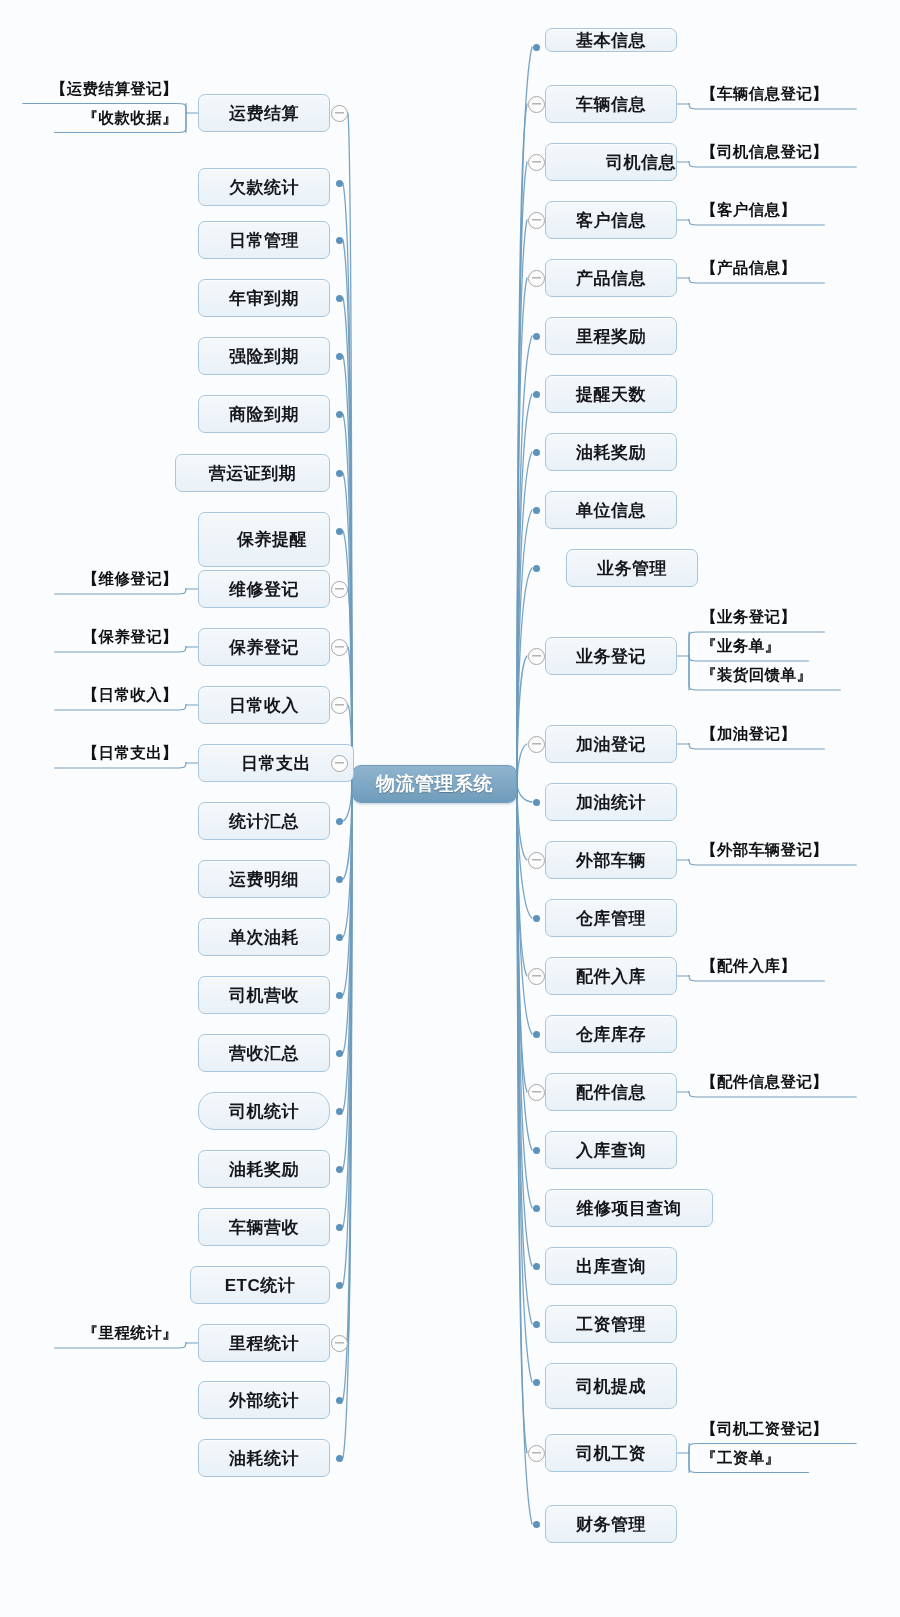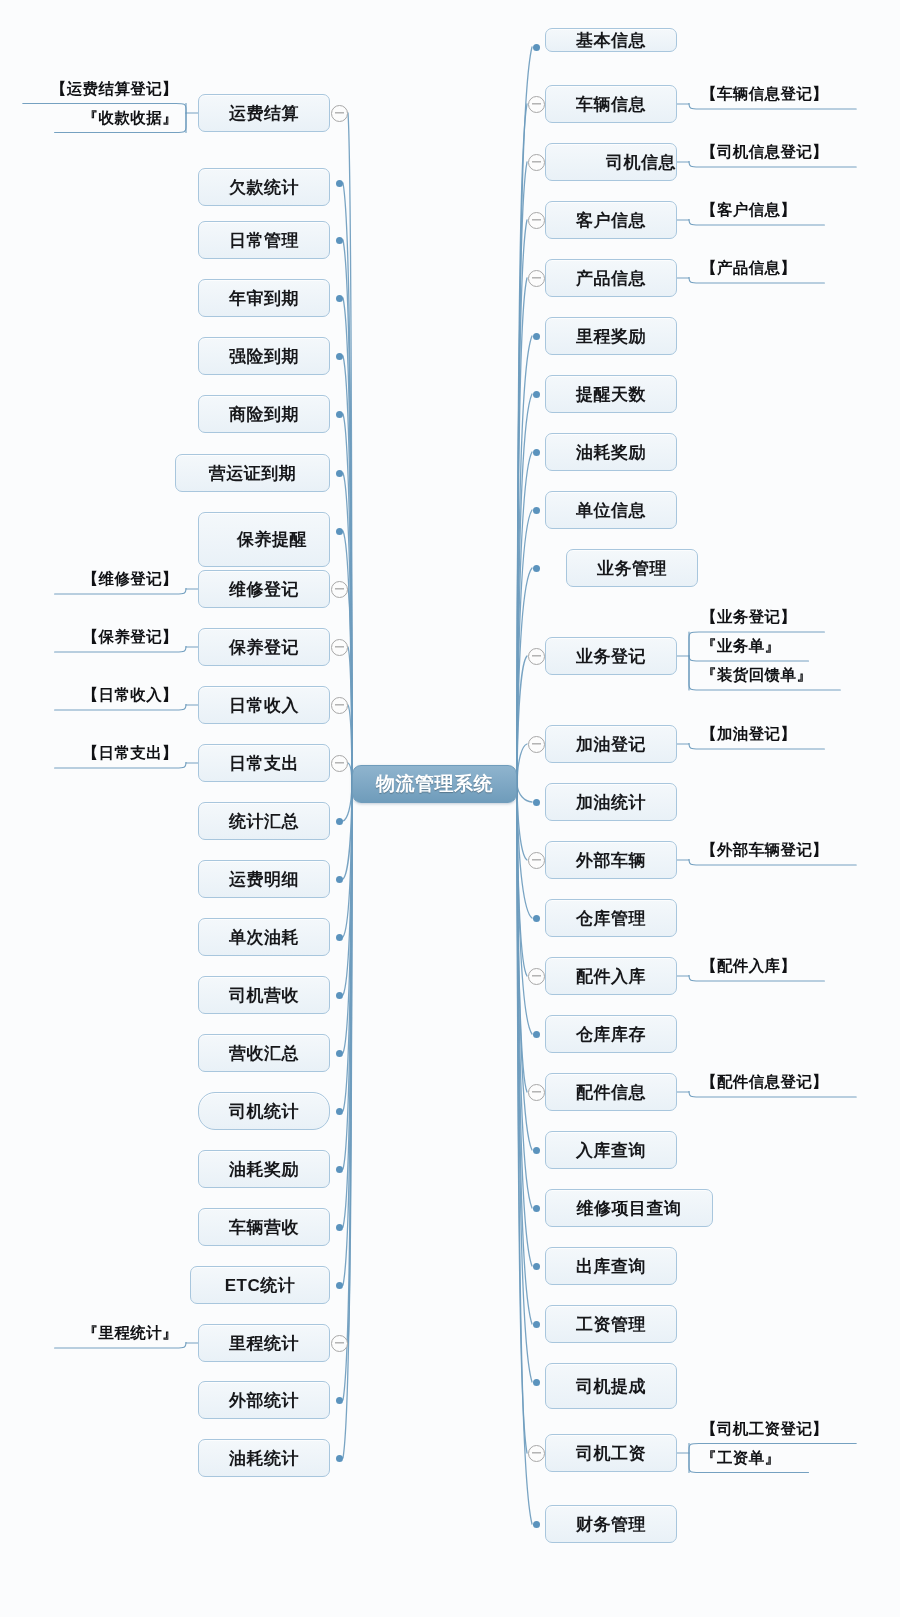--- a/index.html
+++ b/index.html
@@ -189,21 +189,21 @@
       <div class="node" style="left: 198px; top: 628px; width: 132px; height: 38px;">
         <span>保养登记</span>
       </div>
       <div class="toggle" style="left: 330.5px; top: 638.5px;"></div>
       <div class="leaf lft" style="top: 627px; right: 722px;">【保养登记】</div>
       <div class="node" style="left: 198px; top: 686px; width: 132px; height: 38px;">
         <span>日常收入</span>
       </div>
       <div class="toggle" style="left: 330.5px; top: 696.5px;"></div>
       <div class="leaf lft" style="top: 685px; right: 722px;">【日常收入】</div>
-      <div class="node" style="left: 198px; top: 744px; width: 132px; height: 38px;">
+      <div class="node" style="left: 198px; top: 744px; width: 156px; height: 38px;">
         <span>日常支出</span>
       </div>
       <div class="toggle" style="left: 330.5px; top: 754.5px;"></div>
       <div class="leaf lft" style="top: 743px; right: 722px;">【日常支出】</div>
       <div class="node" style="left: 198px; top: 802px; width: 132px; height: 38px;">
         <span>统计汇总</span>
       </div>
       <div class="dot" style="left: 335.5px; top: 817.5px;"></div>
       <div class="node" style="left: 198px; top: 860px; width: 132px; height: 38px;">
         <span>运费明细</span>

